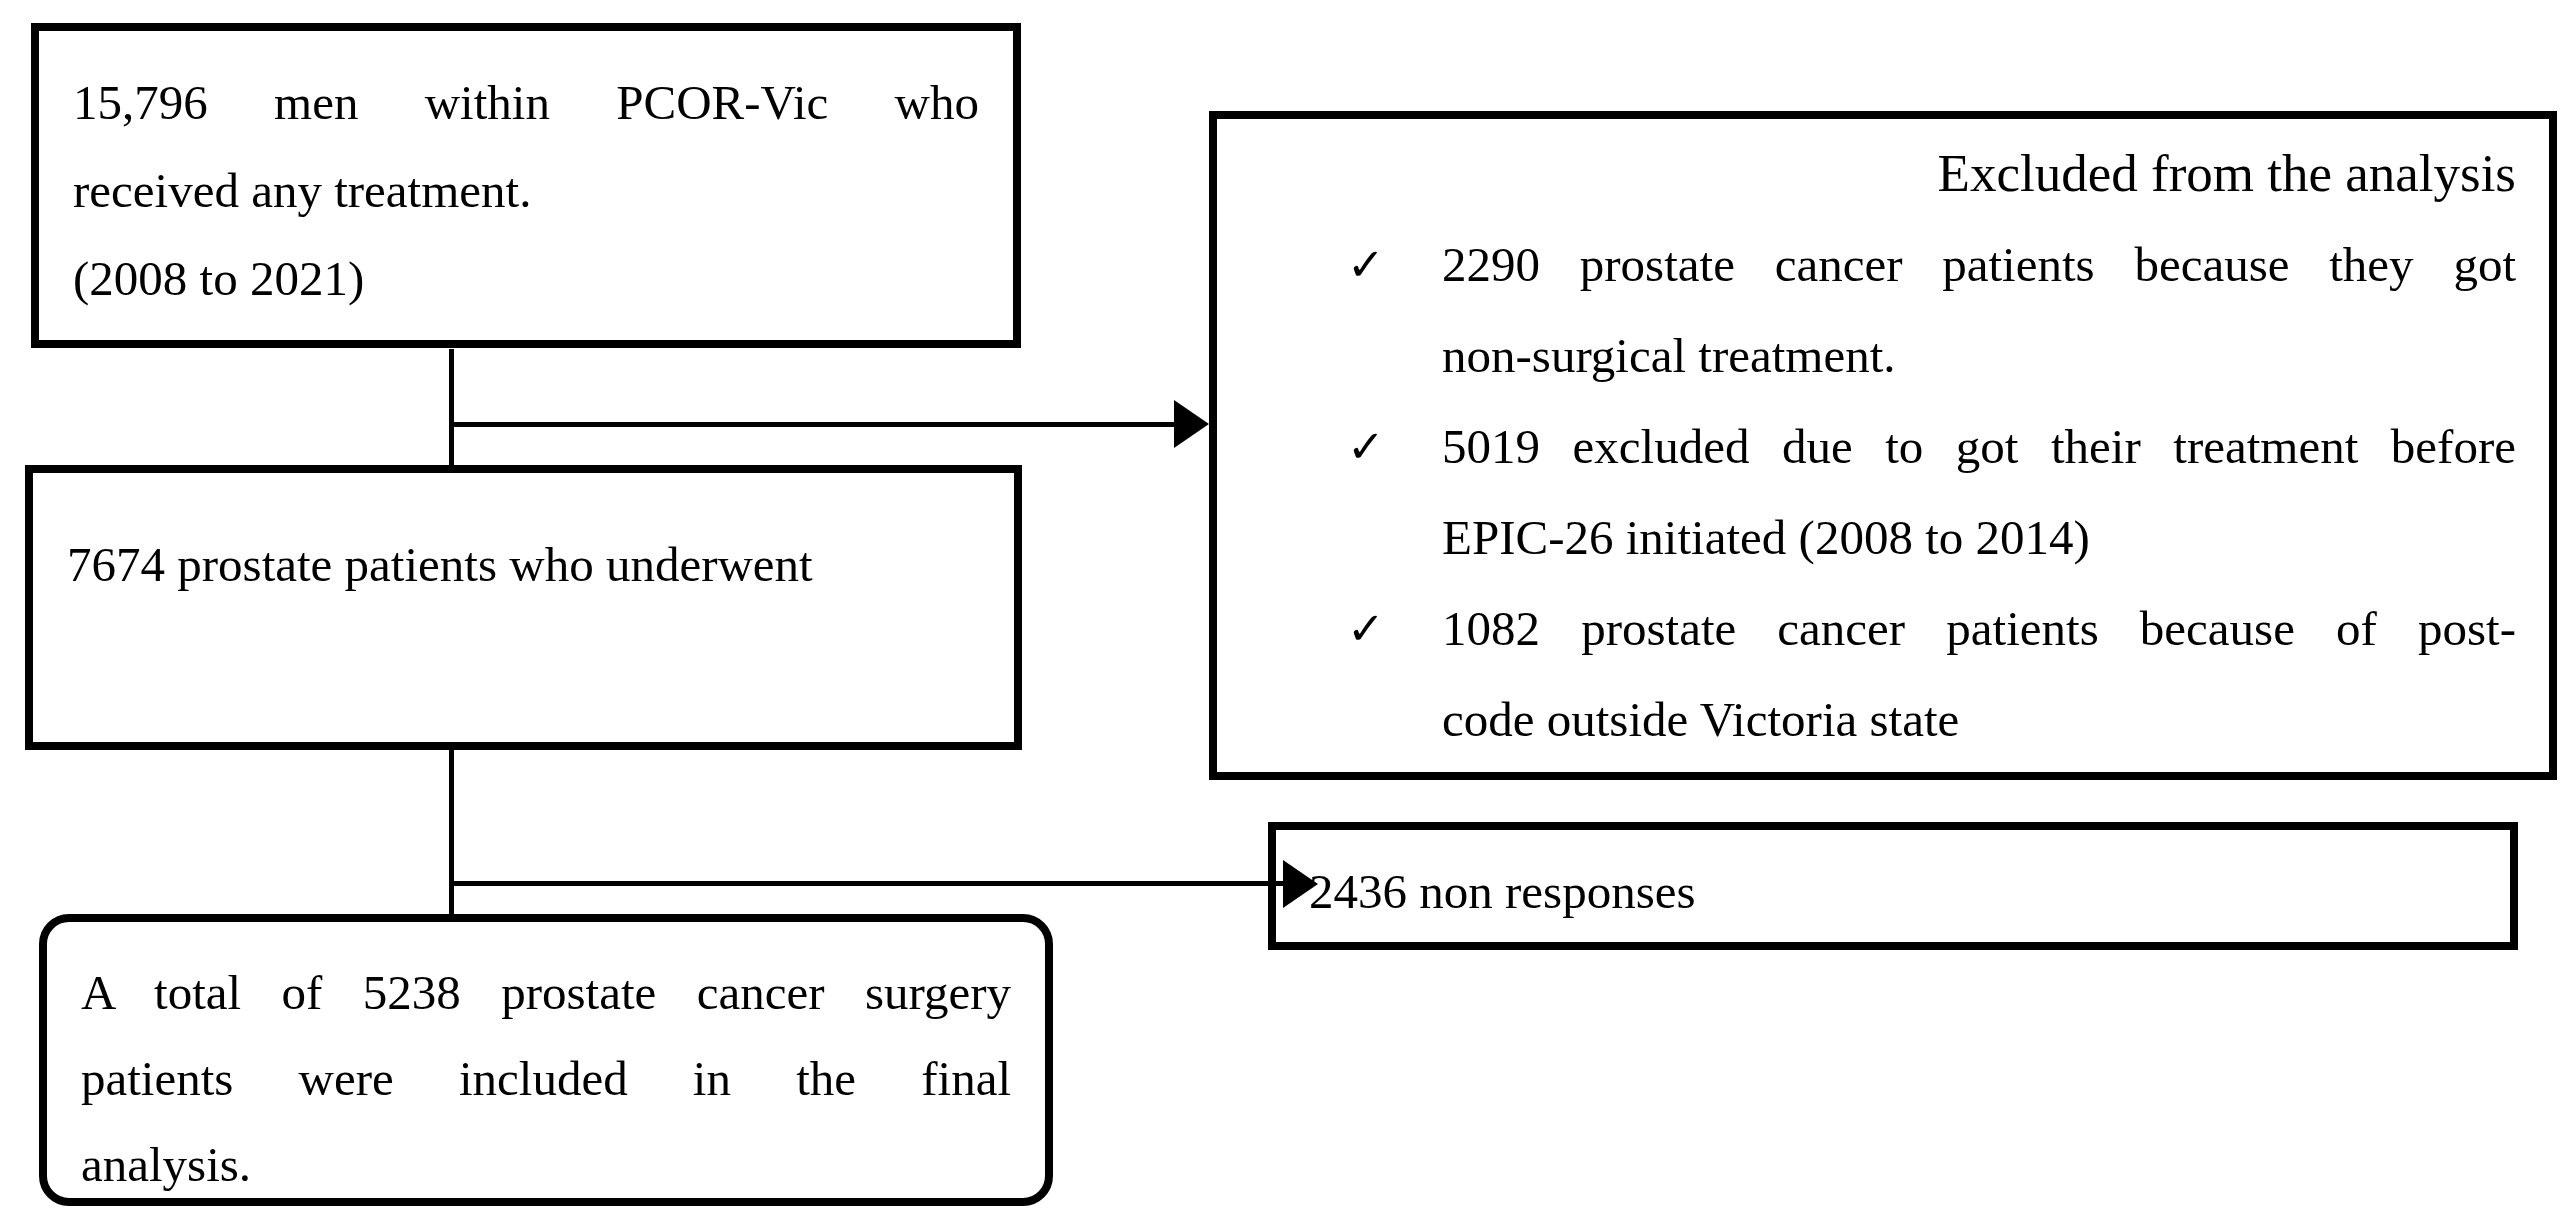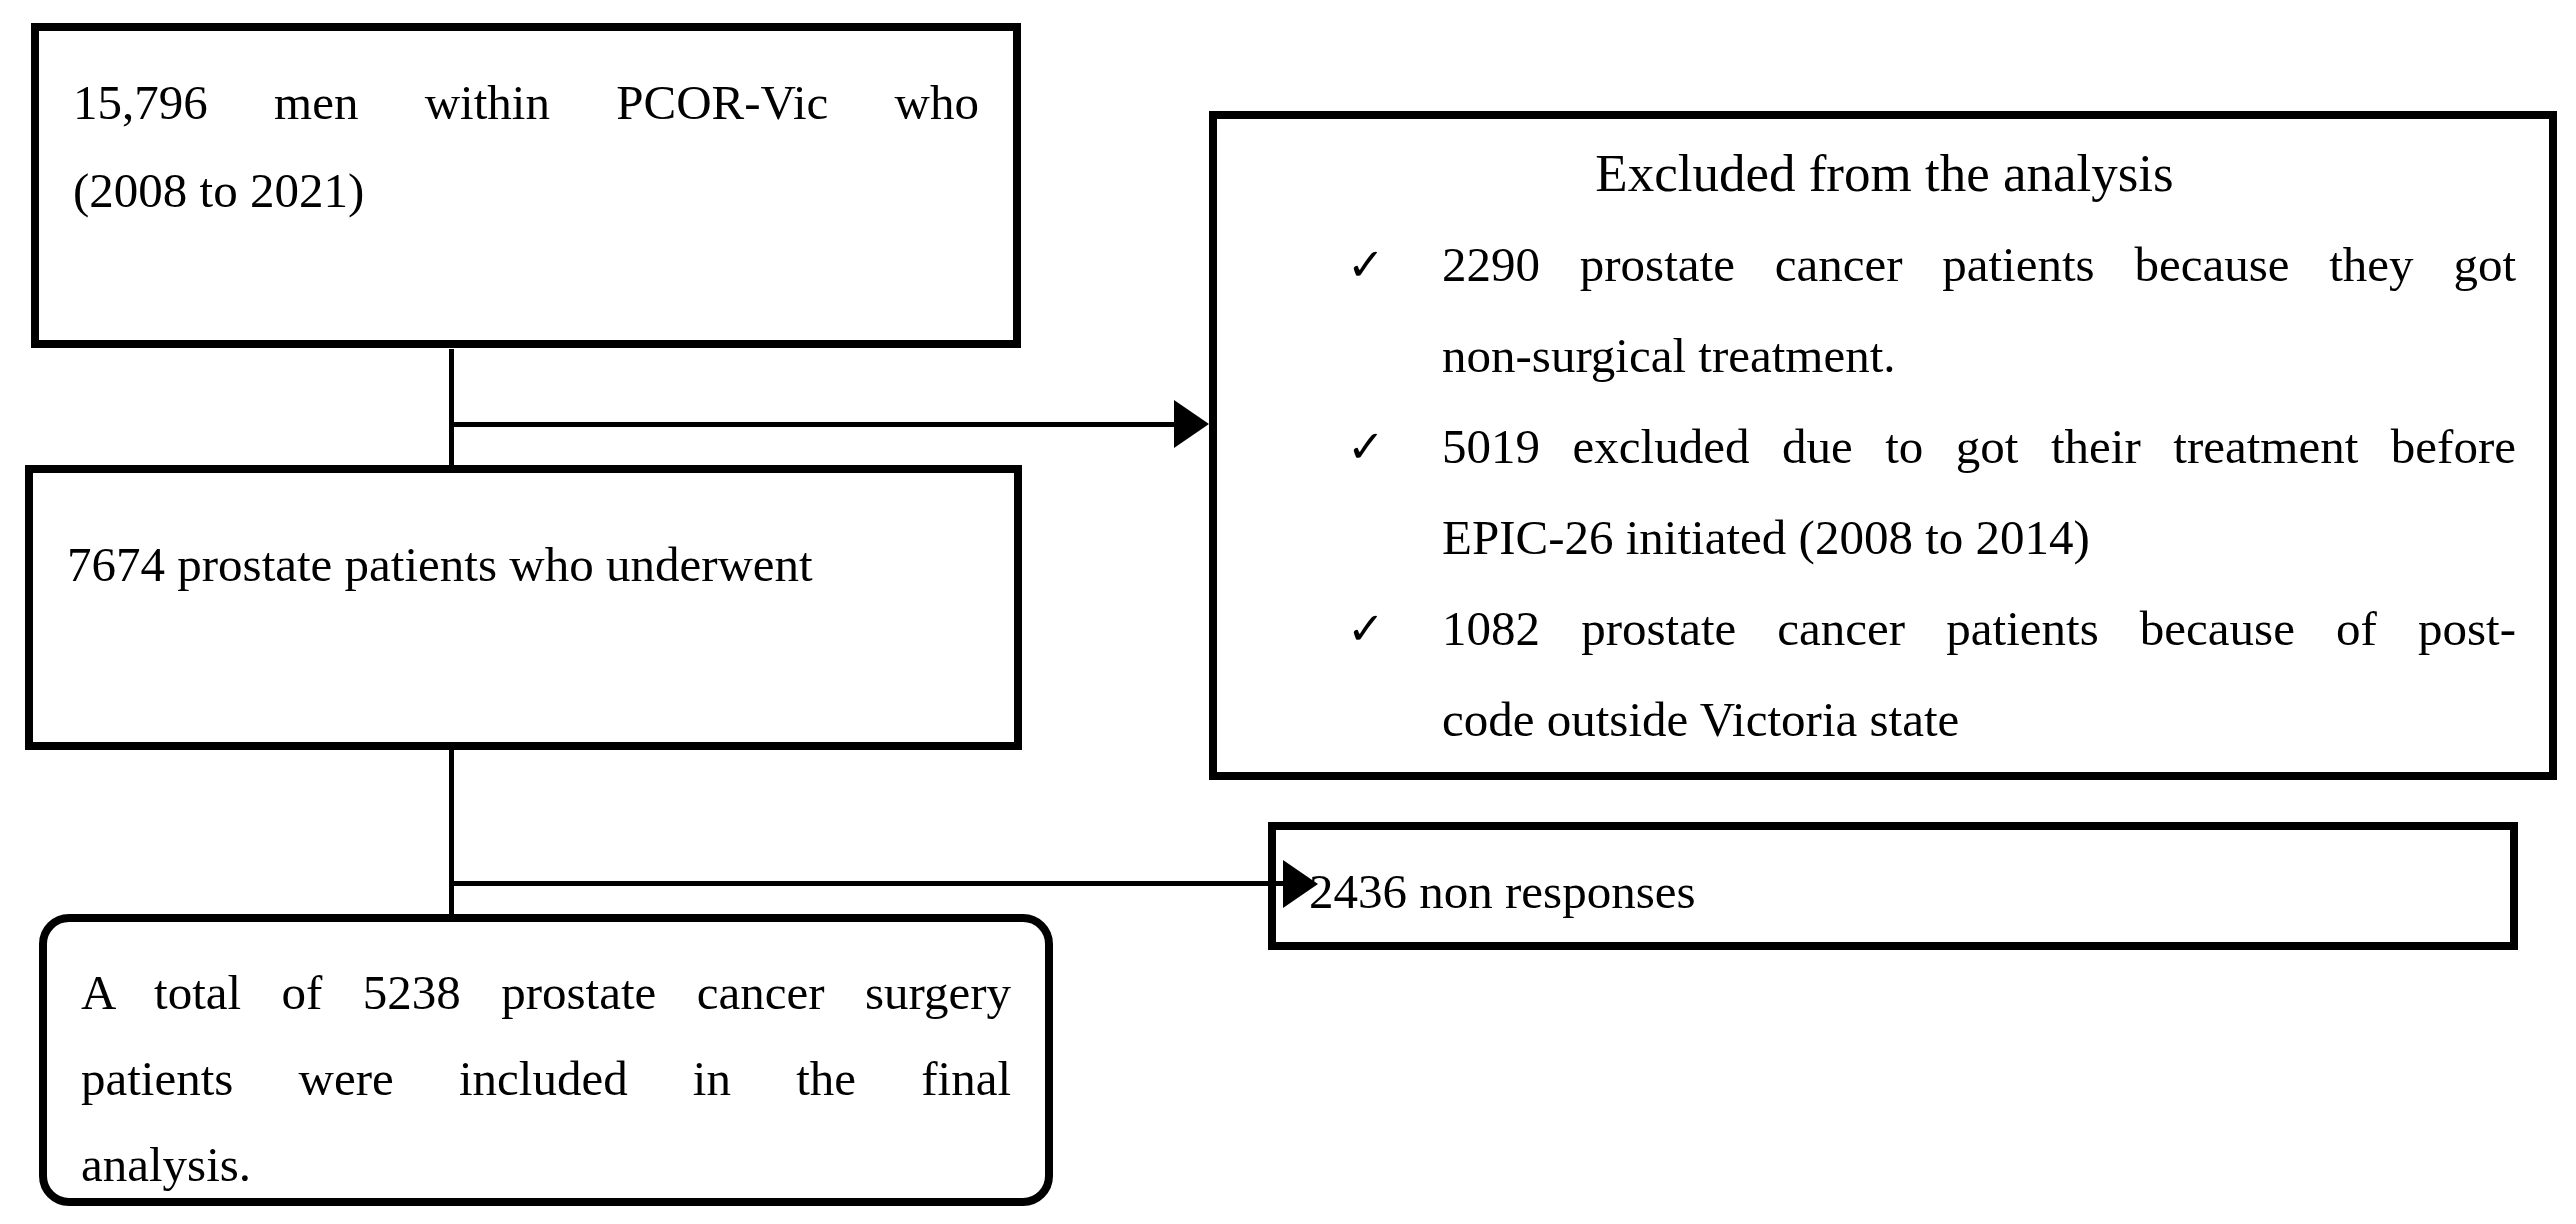--- a/index.html
+++ b/index.html
@@ -44,21 +44,21 @@
   }
   
   #box-excluded {
     left: 1209px; top: 111px; width: 1348px; height: 669px;
     padding: 9.4px 33px 0 0; line-height: 91px;
   }
   #box-excluded .heading {
     padding-left: 36px;
     font-size: 53px;
     line-height: 91px;
-    text-align: center;
+    text-align: right;
   }
   .check-item {
     display: flex;
     align-items: flex-start;
     margin-left: 130px;
   }
   .check-item .check {
     flex: 0 0 95px;
     font-family: "DejaVu Sans", sans-serif;
     font-weight: bold;
@@ -92,20 +92,21 @@
   #ah1 { left: 1174px; top: 400px; }
   #ah2 { left: 1283px; top: 860px; }
 </style>
 </head>
 <body>
 
 <div class="canvas">
 
   <div class="box" id="box-initial">
     <div class="line stretch">15,796 men within PCOR-Vic who</div>
+    <div class="line">received any treatment.</div>
     <div class="line">(2008 to 2021)</div>
   </div>
 
   <div class="box" id="box-surgery">
     <div class="line">7674 prostate patients who underwent</div>
   </div>
 
   <div class="box" id="box-final">
     <div class="line stretch">A total of 5238 prostate cancer surgery</div>
     <div class="line stretch">patients were included in the final</div>

